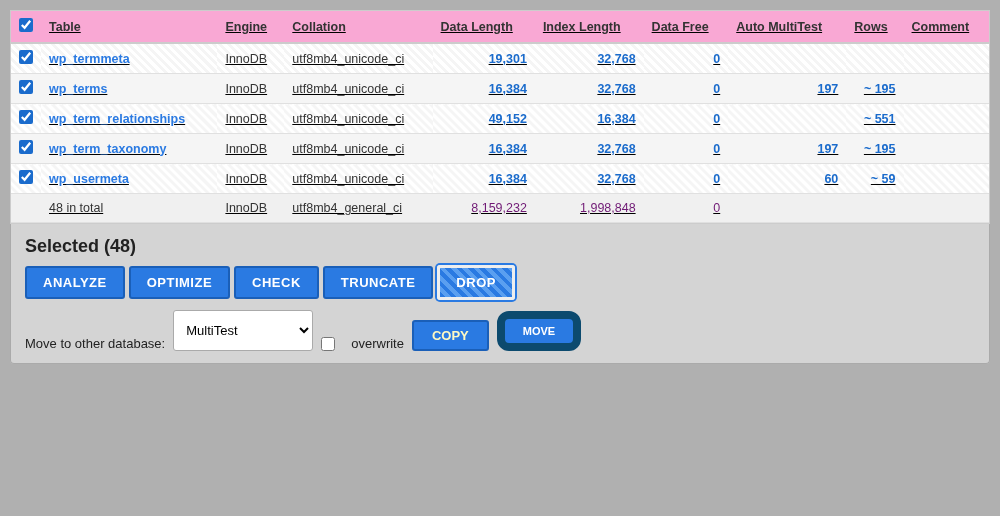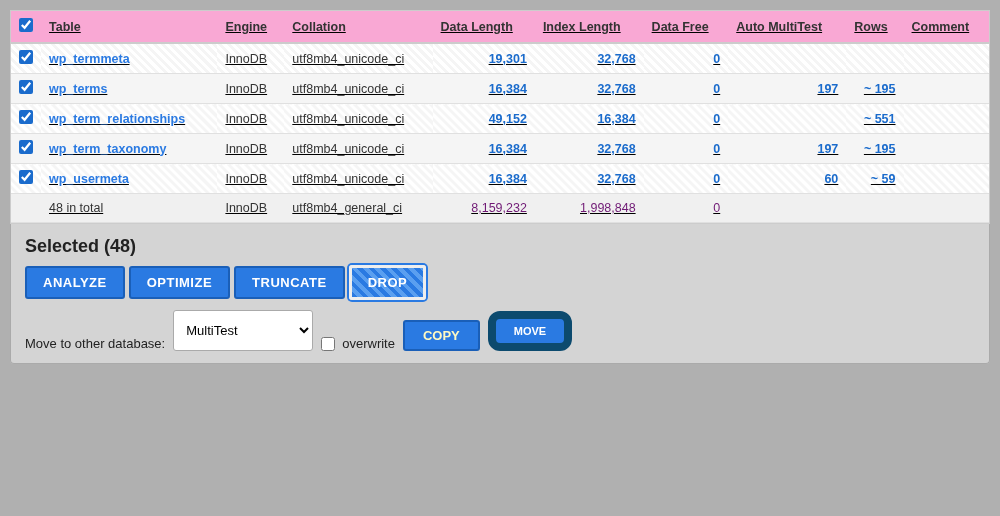--- a/index.html
+++ b/index.html
@@ -192,21 +192,21 @@
       border: 1px solid #aaa;
       border-radius: 3px;
       background: #fff;
       min-width: 140px;
       cursor: pointer;
     }
 
     .overwrite-check {
       display: flex;
       align-items: center;
-      gap: 7px;
+      gap: 16px;
     }
 
     .overwrite-check input {
       width: 14px;
       height: 14px;
     }
 
     .btn-copy {
       background: #2a7ae2;
       color: #fef9c3;
@@ -356,20 +356,21 @@
   </tr>
         </tbody>
     </table>
   </div>
 
   <div class="bottom-panel">
     <div class="selected-label">Selected (48)</div>
     <div class="action-buttons">
       <button class="btn btn-blue">ANALYZE</button>
       <button class="btn btn-blue">OPTIMIZE</button>
+      <button class="btn btn-blue">CHECK</button>
       <button class="btn btn-blue">TRUNCATE</button>
       <button class="btn btn-drop">DROP</button>
     </div>
     <div class="move-to-row">
       <span class="move-to-label">Move to other database:</span>
       <select class="db-select">
         <option>MultiTest</option>
       </select>
       <div class="overwrite-check">
         <input type="checkbox" style="">

